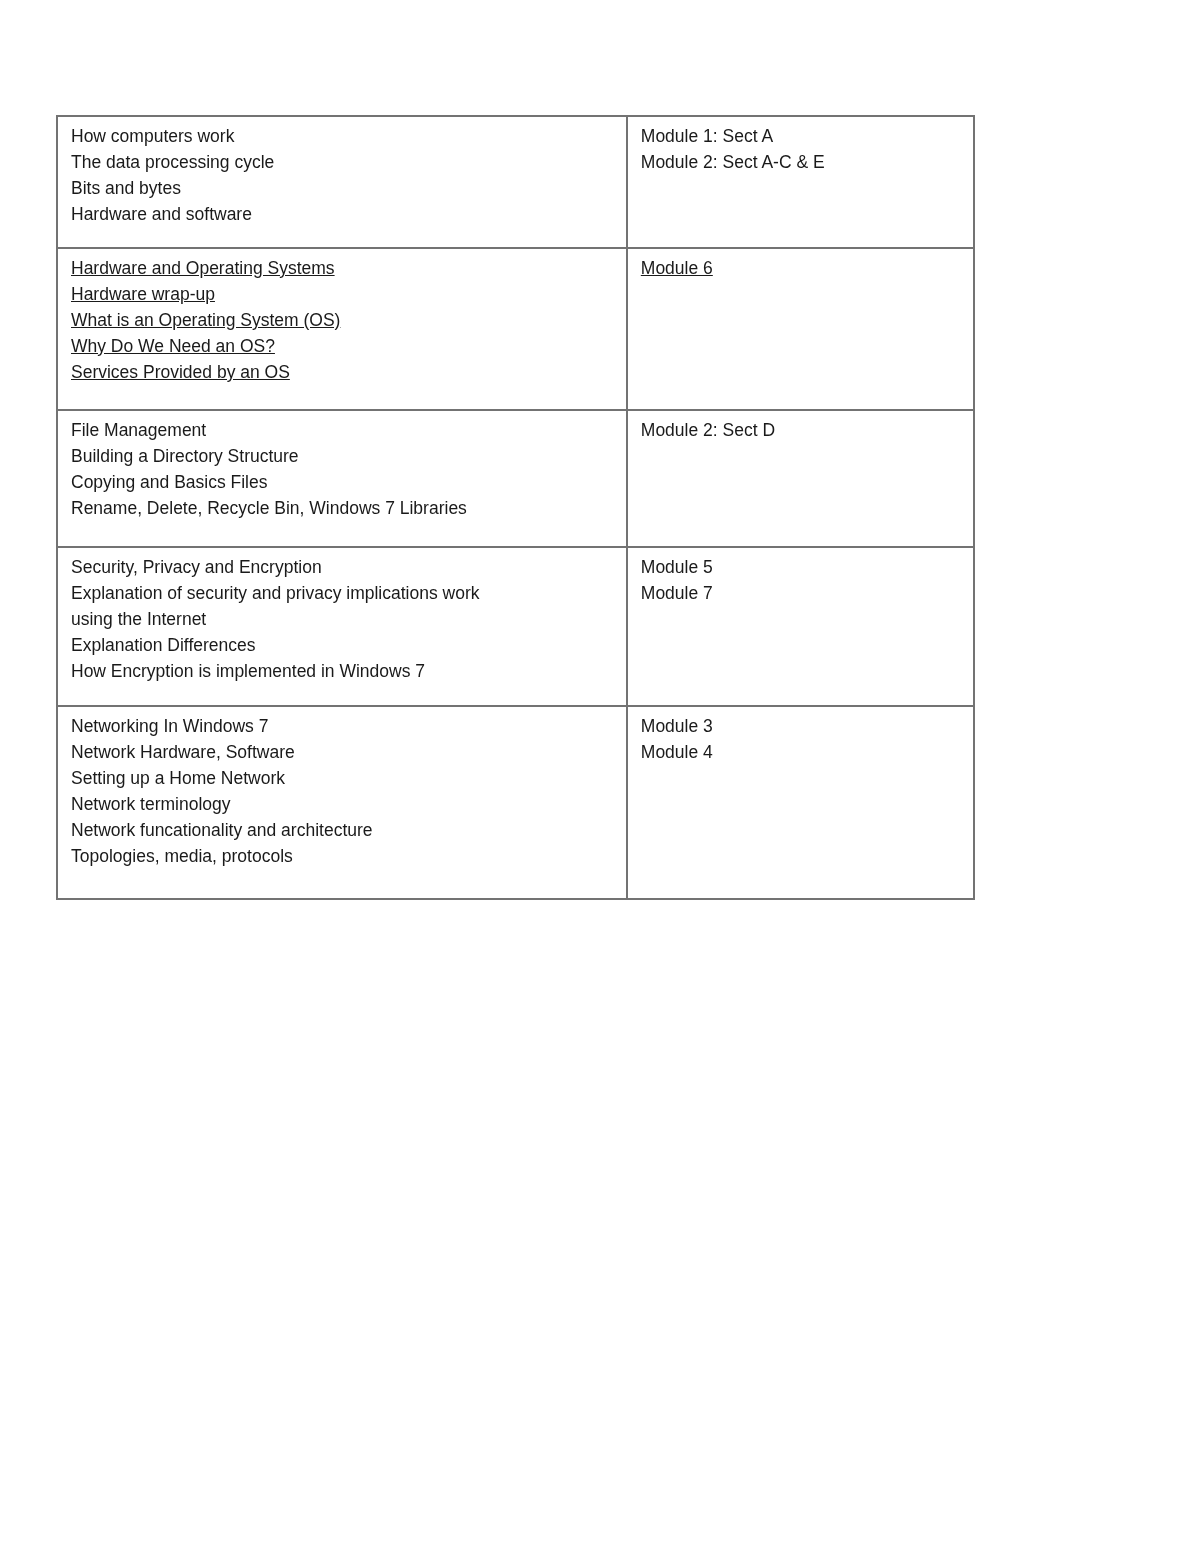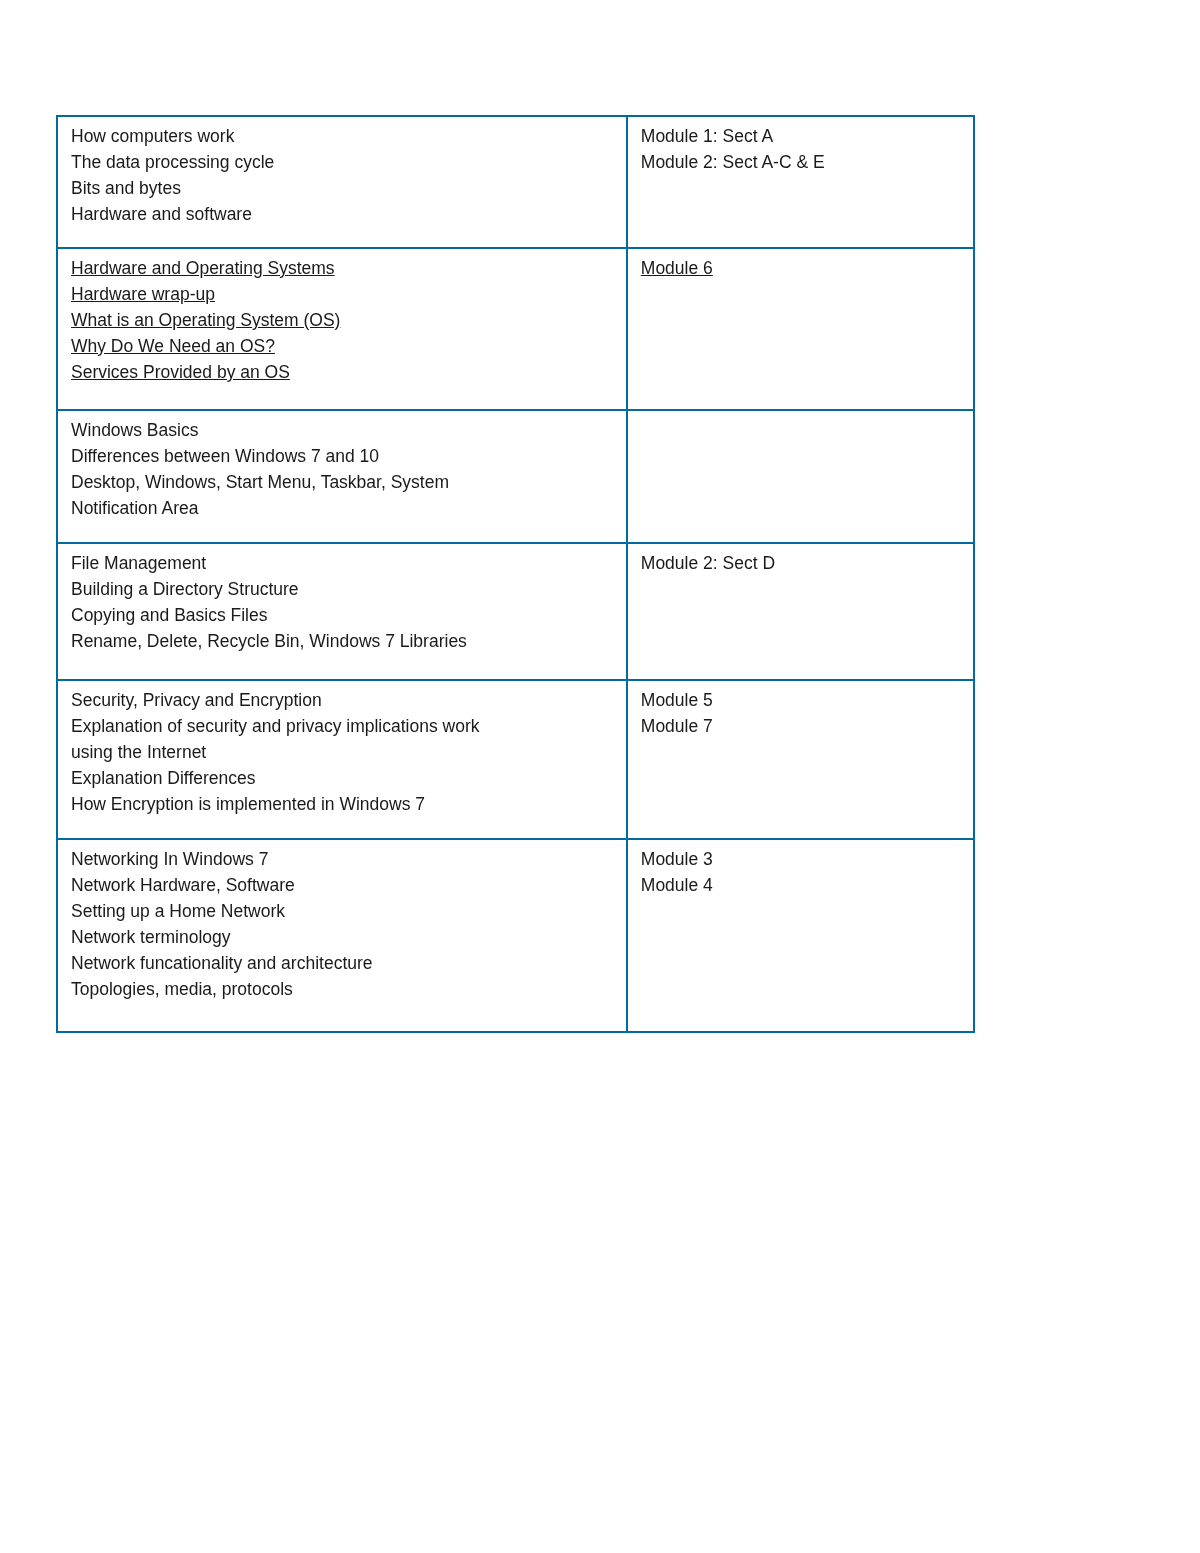--- a/index.html
+++ b/index.html
@@ -25,21 +25,21 @@
   }
   .syllabus-table {
     position: absolute;
     left: 56px;
     top: 115px;
     width: 919px;
     border-collapse: collapse;
     table-layout: fixed;
   }
   .syllabus-table td {
-    border: 2px solid #0369a1;
+    border: 2px solid #737373;
     vertical-align: top;
     padding: 6px 11px 6px 13px;
     font-size: 17.5px;
     line-height: 26px;
     color: #1a1a1a;
     font-family: "Liberation Sans", sans-serif;
   }
   .col-topic {
     width: 540px;
   }
@@ -98,33 +98,20 @@
               <span class="cell-line">Why Do We Need an OS?</span>
               <span class="cell-line">Services Provided by an OS</span>
             </span>
           </td>
           <td class="col-module">
             <span class="cell-lines">
               <span class="cell-line">Module 6</span>
             </span>
           </td>
         </tr>
-        <tr class="row-h-131">
-          <td class="col-topic">
-            <span class="cell-lines">
-              <span class="cell-line">Windows Basics</span>
-              <span class="cell-line">Differences between Windows 7 and 10</span>
-              <span class="cell-line">Desktop, Windows, Start Menu, Taskbar, System</span>
-              <span class="cell-line">Notification Area</span>
-            </span>
-          </td>
-          <td class="col-module">
-            <span class="cell-lines"></span>
-          </td>
-        </tr>
         <tr class="row-h-135">
           <td class="col-topic">
             <span class="cell-lines">
               <span class="cell-line">File Management</span>
               <span class="cell-line">Building a Directory Structure</span>
               <span class="cell-line">Copying and Basics Files</span>
               <span class="cell-line">Rename, Delete, Recycle Bin, Windows 7 Libraries</span>
             </span>
           </td>
           <td class="col-module">

